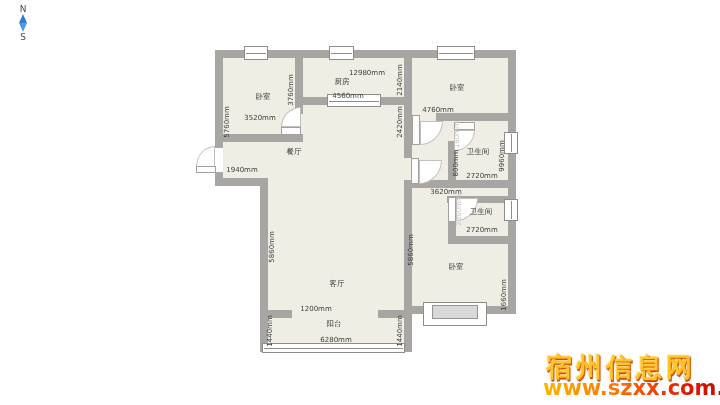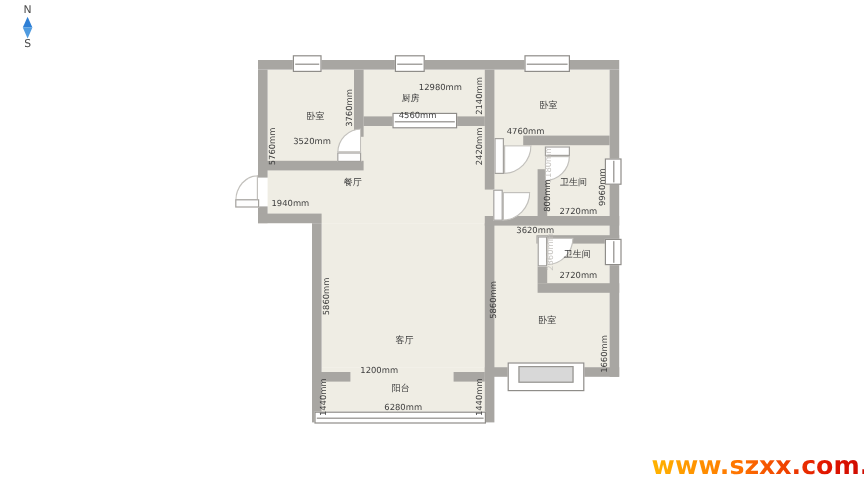--- a/index.html
+++ b/index.html
@@ -130,15 +130,16 @@
   <span class="dim v" style="left:272px;top:247px;">5860mm</span>
   <span class="dim v" style="left:411px;top:250px;">5860mm</span>
   <span class="dim v muted" style="left:457px;top:137px;">1180mm</span>
   <span class="dim v" style="left:456px;top:163px;">800mm</span>
   <span class="dim v" style="left:502px;top:156px;">9960mm</span>
   <span class="dim v muted" style="left:459px;top:210px;">2360mm</span>
   <span class="dim v" style="left:504px;top:295px;">1660mm</span>
   <span class="dim v" style="left:270px;top:331px;">1440mm</span>
   <span class="dim v" style="left:400px;top:331px;">1440mm</span>
 
+  <div class="wm-name">宿州信息网</div>
   <div class="wm-url">www.szxx.com.cn</div>
 
 </div>
 
 </body></html>

